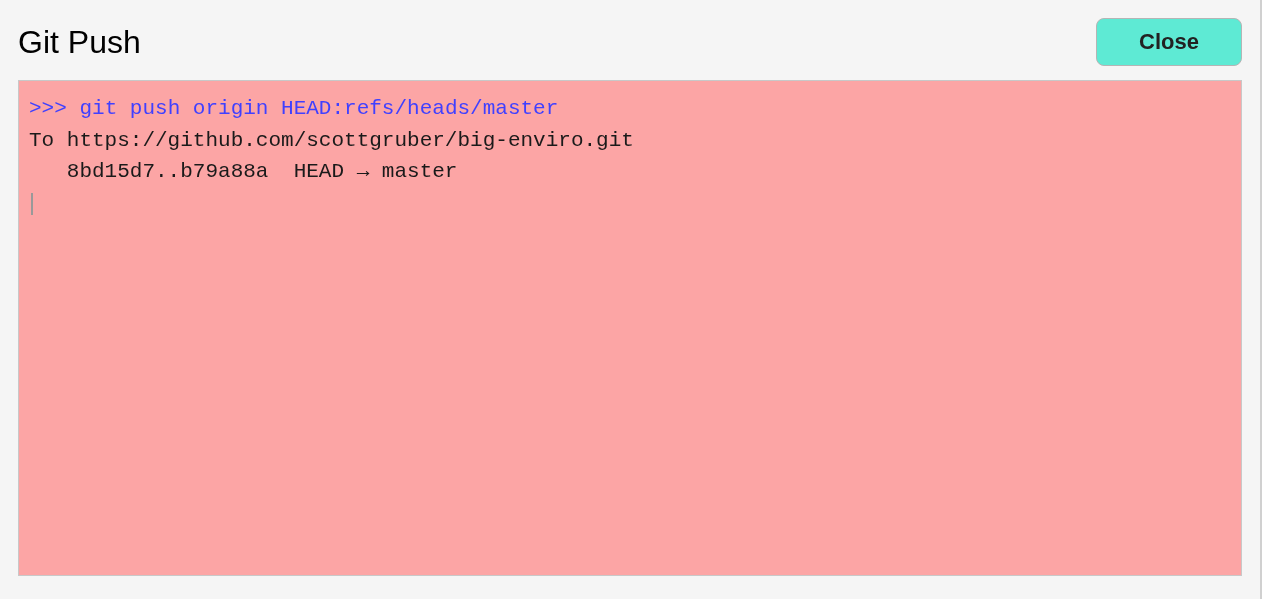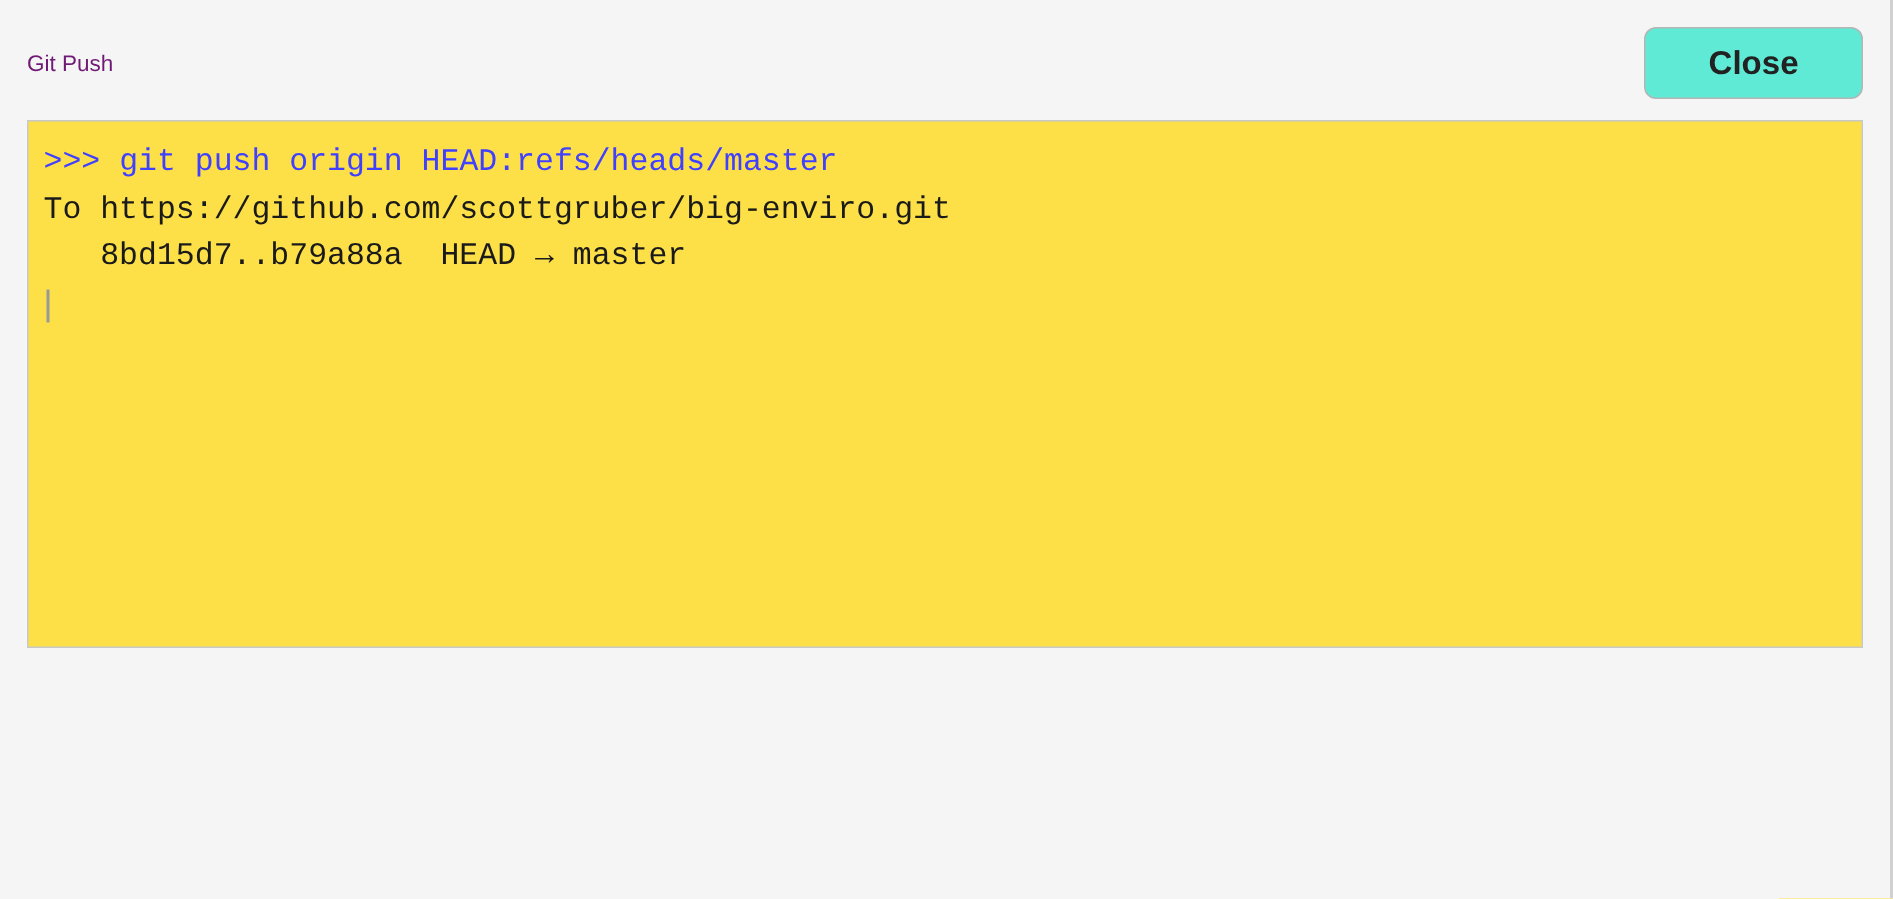--- a/index.html
+++ b/index.html
@@ -20,43 +20,43 @@
       height: 100%;
       border-right: 2px solid #d0d0d0;
     }
     .header {
       display: flex;
       justify-content: space-between;
       align-items: center;
       margin-bottom: 14px;
     }
     .title {
-      font-size: 15px;
+      font-size: 32px;
       font-weight: 400;
-      color: #701a75;
+      color: #000000;
     }
     .close-btn {
       background: #5eead4;
       border: 1.5px solid #b5b5b5;
       border-radius: 8px;
       padding: 10px 42px;
       font-size: 22px;
       font-weight: 700;
       color: #222;
       cursor: pointer;
       font-family: inherit;
     }
     .terminal {
-      background: #fde047;
+      background: #fca5a5;
       border: 1.5px solid #c8c8c8;
       padding: 12px 10px;
       font-family: "SF Mono", Menlo, Monaco, Consolas, "Courier New", monospace;
       font-size: 21px;
       line-height: 1.5;
-      height: 352px;
+      height: 496px;
       overflow: auto;
       white-space: pre;
       position: relative;
     }
     .prompt-line {
       color: #4040ff;
     }
     .output-line {
       color: #1a1a1a;
     }

